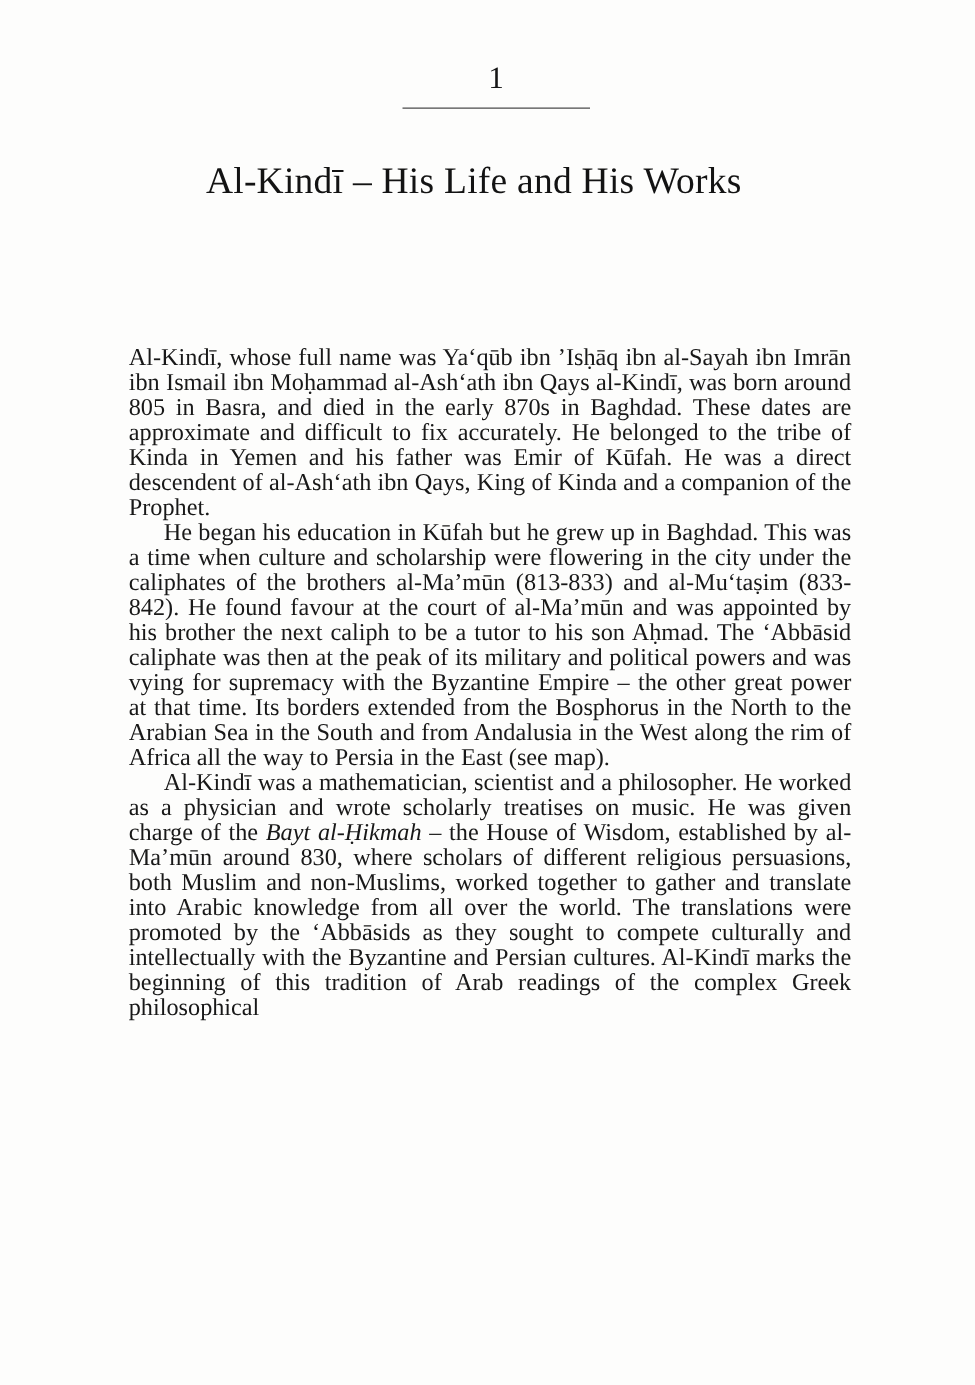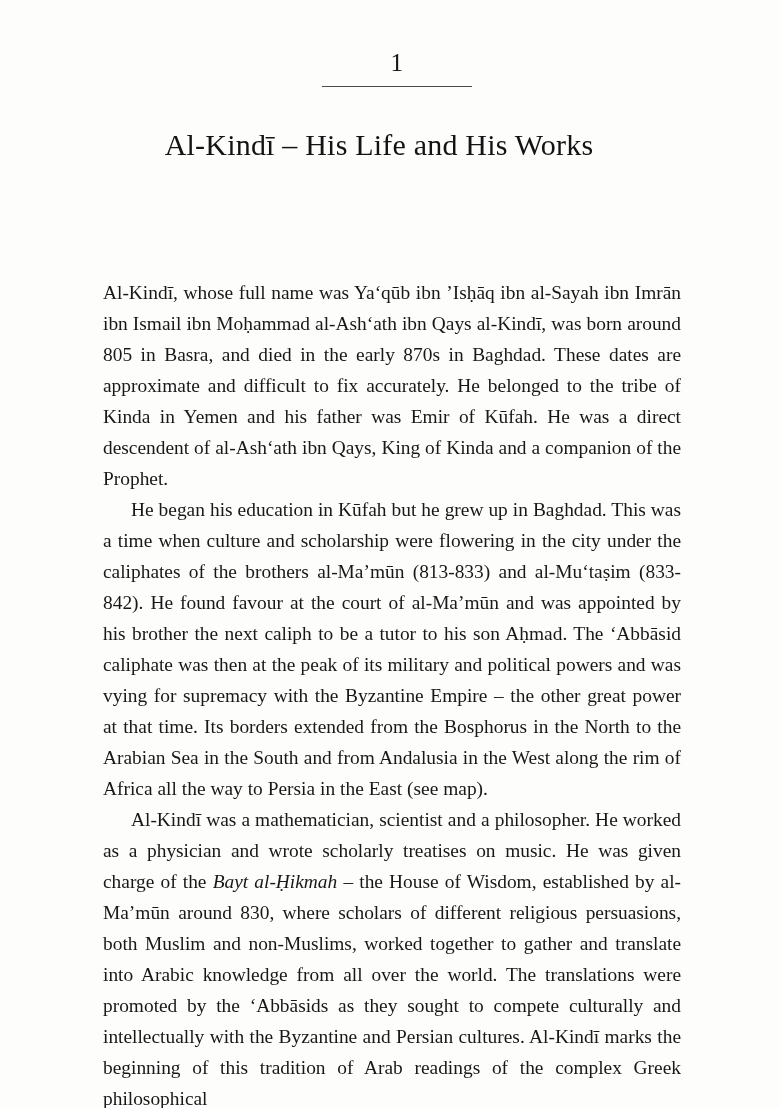--- a/index.html
+++ b/index.html
@@ -68,21 +68,21 @@
   
   .body-text {
     position: absolute;
     left: 103px;
     top: 277px;
     width: 578px;
   }
   .body-text p {
     margin: 0;
     font-size: 19.4px;
-    line-height: 31px;
+    line-height: 20px;
     text-align: justify;
     text-justify: inter-word;
     color: #181818;
     hyphens: none;
     word-spacing: 0.1px;
   }
   .body-text p.indented {
     text-indent: 28px;
   }
   .body-text em {

